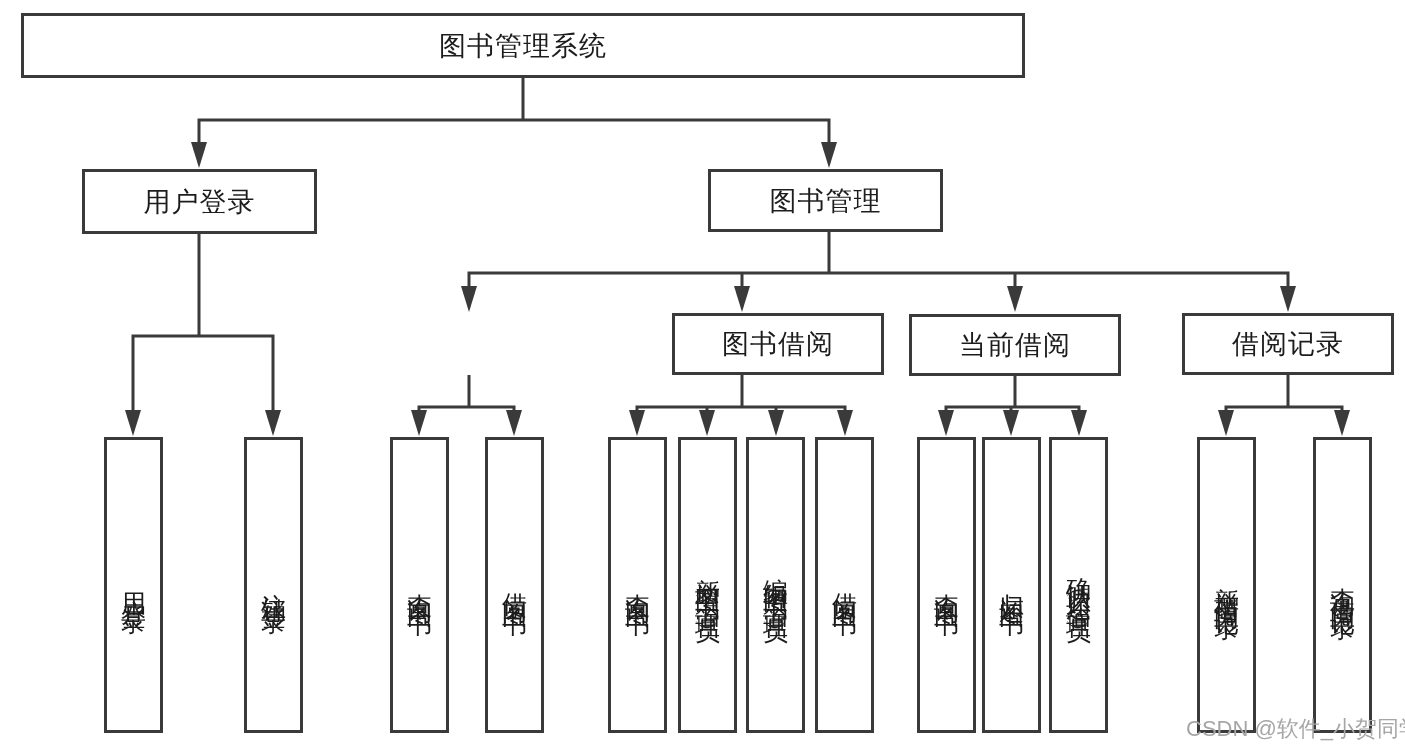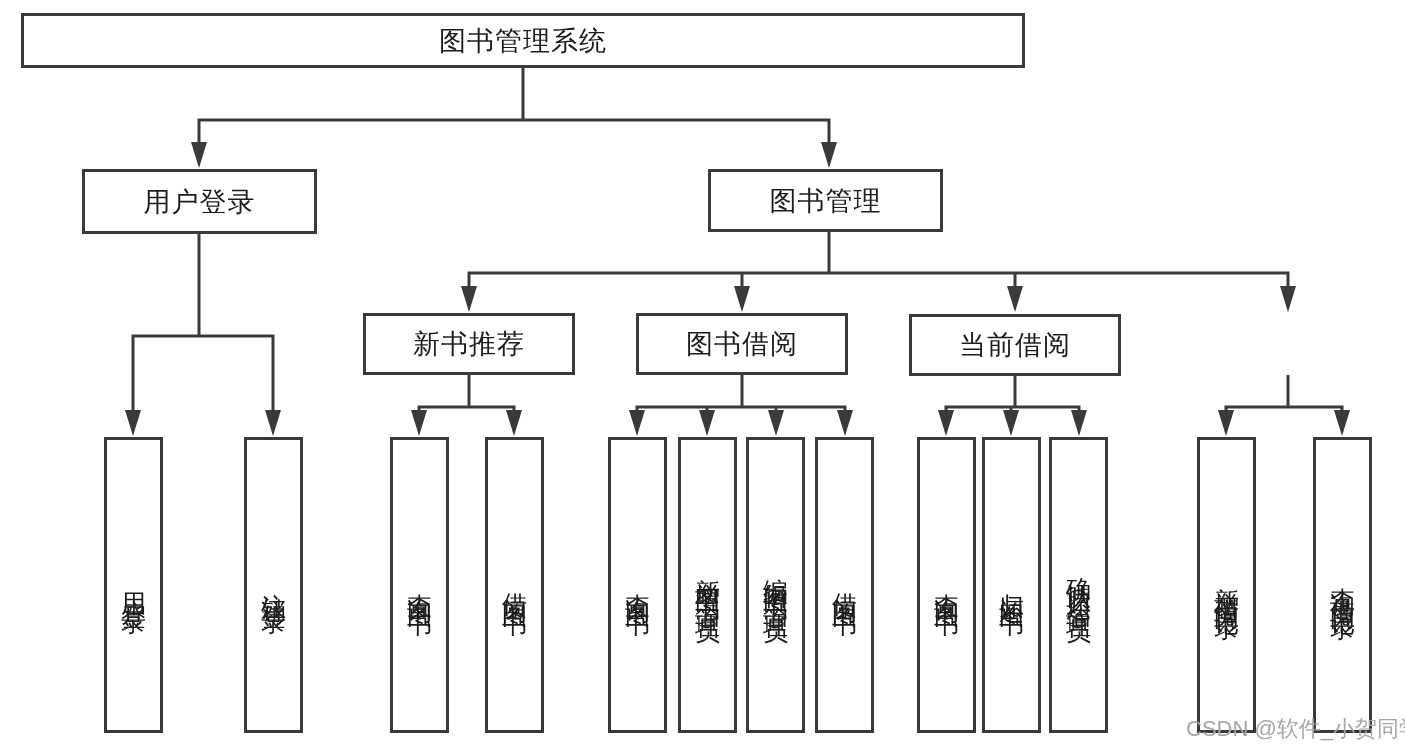--- a/index.html
+++ b/index.html
@@ -85,39 +85,39 @@
     <path d="M1015 375 V408.5 M944.5 407 H1080.5 M946 407 V418 M1011 407 V418 M1079 407 V418"></path>
     <polygon points="938,410 954,410 946,436"></polygon>
     <polygon points="1003,410 1019,410 1011,436"></polygon>
     <polygon points="1071,410 1087,410 1079,436"></polygon>
 
     <path d="M1288 375 V408.5 M1224.5 407 H1343.5 M1226 407 V418 M1342 407 V418"></path>
     <polygon points="1218,410 1234,410 1226,436"></polygon>
     <polygon points="1334,410 1350,410 1342,436"></polygon>
   </svg>
 
-  <div class="node box-h" style="left:21px;top:13px;width:1004px;height:55px">
+  <div class="node box-h" style="left:21px;top:13px;width:1004px;height:65px">
     <span class="lbl">图书管理系统</span>
   </div>
 
   <div class="node box-h" style="left:82px;top:169px;width:235px;height:65px">
     <span class="lbl">用户登录</span>
   </div>
   <div class="node box-h" style="left:708px;top:169px;width:235px;height:63px">
     <span class="lbl">图书管理</span>
   </div>
 
-  <div class="node box-h" style="left:363px;top:313px;width:212px;height:62px">
-    <span class="lbl">新书推荐</span>
-  </div>
-  <div class="node box-h" style="left:636px;top:313px;width:212px;height:62px">
+  <div class="node box-h" style="left:672px;top:313px;width:212px;height:62px">
     <span class="lbl">图书借阅</span>
   </div>
   <div class="node box-h" style="left:909px;top:314px;width:212px;height:62px">
     <span class="lbl">当前借阅</span>
+  </div>
+  <div class="node box-h" style="left:1182px;top:313px;width:212px;height:62px">
+    <span class="lbl">借阅记录</span>
   </div>
 
   <div class="node box-v" style="left:104px;top:437px;width:59px;height:296px">
     <span class="lbl">用户登录</span>
   </div>
   <div class="node box-v" style="left:244px;top:437px;width:59px;height:296px">
     <span class="lbl">注销登录</span>
   </div>
 
   <div class="node box-v" style="left:390px;top:437px;width:59px;height:296px">

